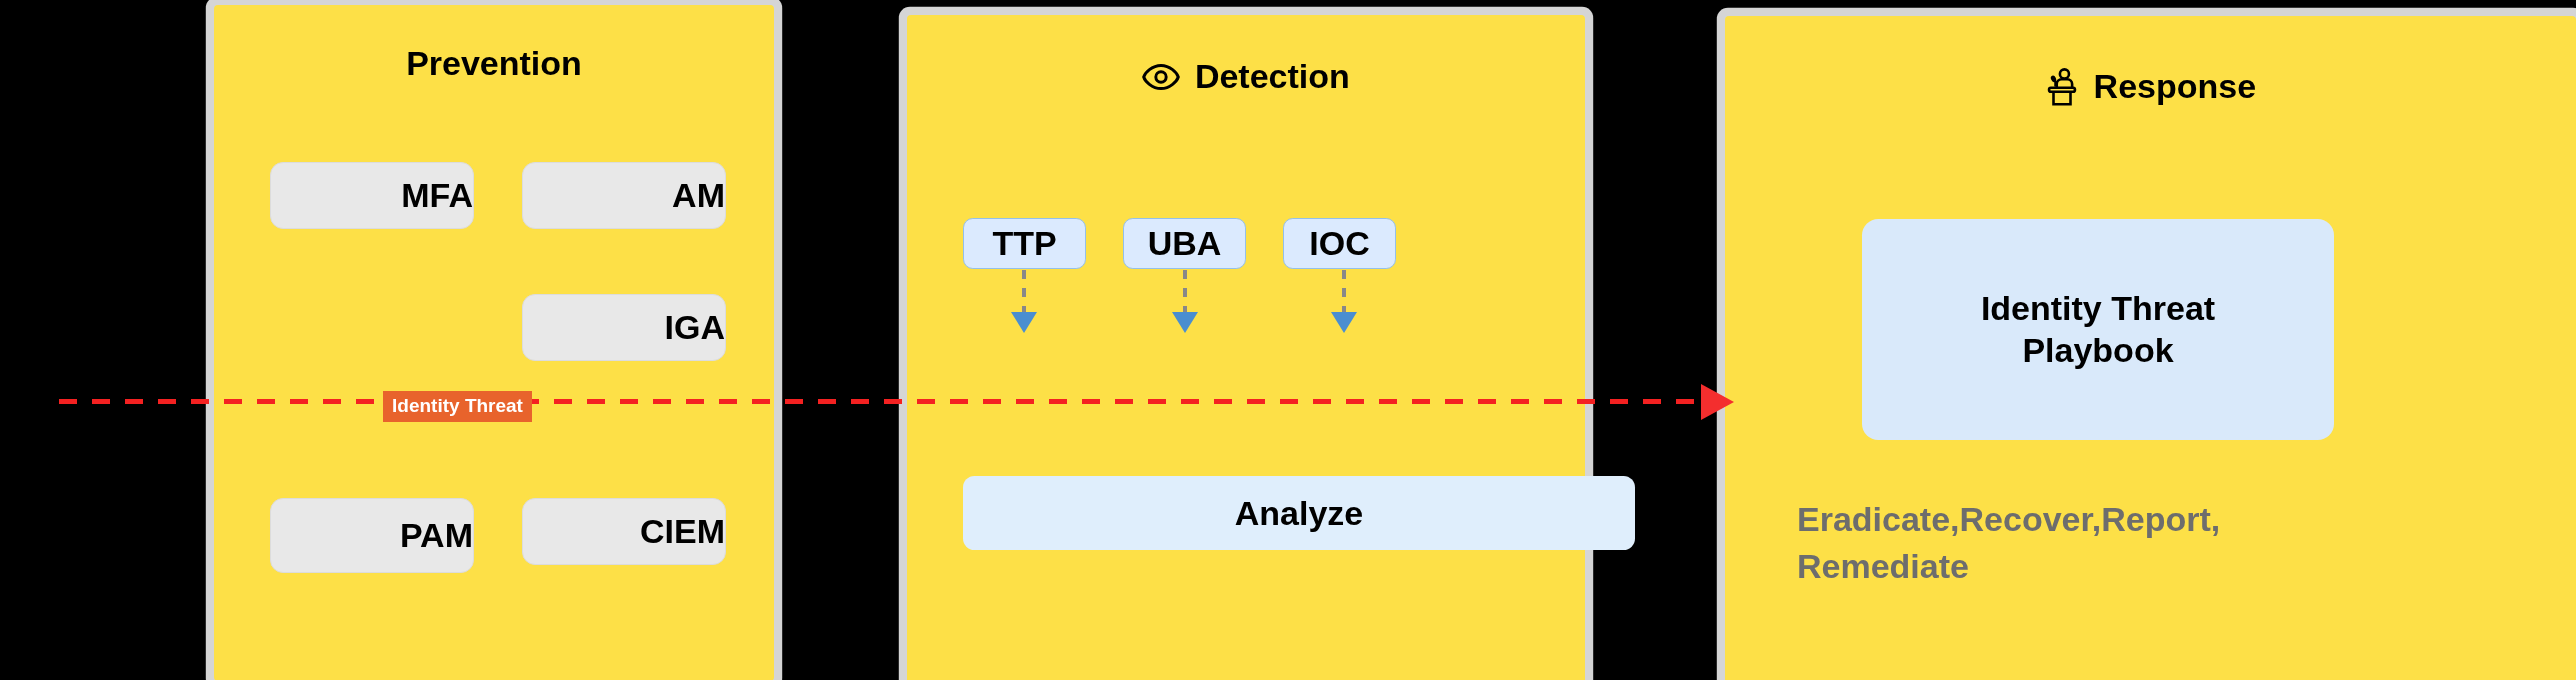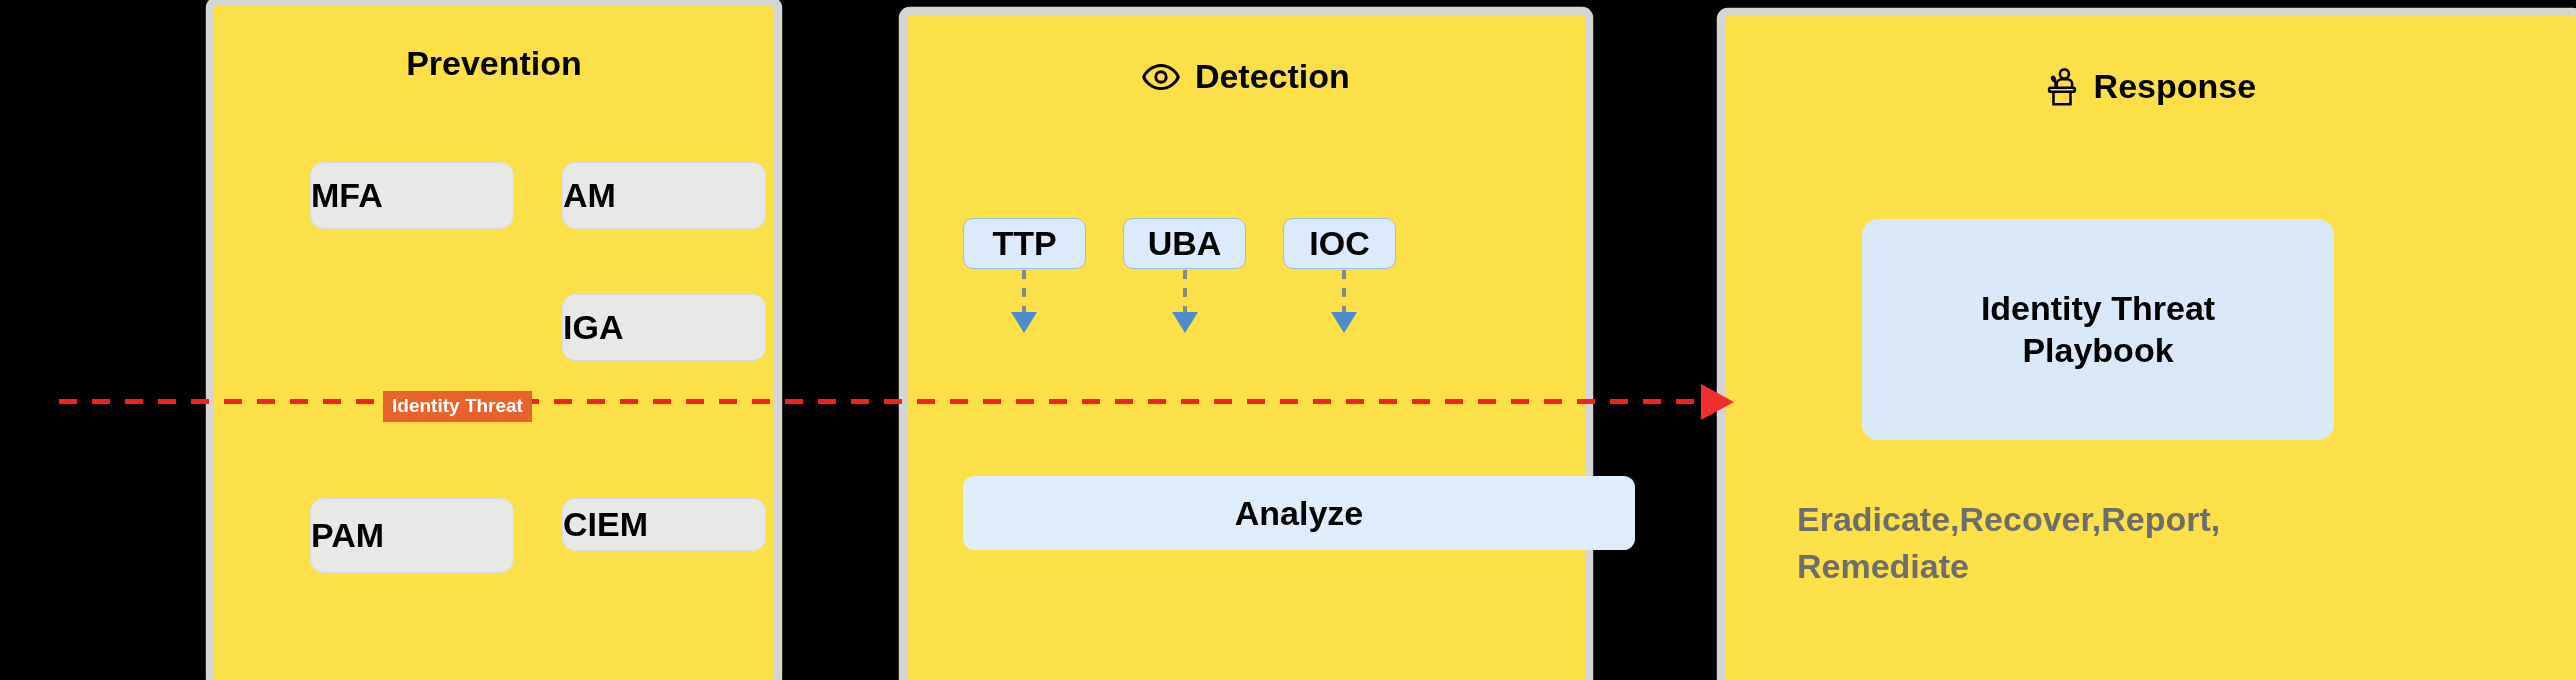--- a/index.html
+++ b/index.html
@@ -52,32 +52,31 @@
   .title-icon { display: inline-flex; align-items: center; justify-content: center; }
 
   
   .pill {
     position: absolute;
     background: #e8e8e8;
     border: 1.6px solid #dcdcdc;
     border-radius: 13px;
     display: flex;
     align-items: center;
-    justify-content: flex-start;
+    justify-content: flex-end;
     font-size: 34px;
     font-weight: bold;
     color: #000000;
     box-sizing: border-box;
-    margin-left: 40px;
   }
   #pill-mfa  { left: 56px;  top: 157px; width: 204px; height: 67px; }
   #pill-am   { left: 308px; top: 157px; width: 204px; height: 67px; }
   #pill-iga  { left: 308px; top: 289px; width: 204px; height: 67px; }
   #pill-pam  { left: 56px;  top: 493px; width: 204px; height: 75px; }
-  #pill-ciem { left: 308px; top: 493px; width: 204px; height: 53px; }
+  #pill-ciem { left: 308px; top: 493px; width: 204px; height: 67px; }
 
   
   #identity-threat-band {
     position: absolute;
     left: 169px;
     top: 386px;
     width: 149px;
     height: 31px;
     background: #e8632c;
     display: flex;

